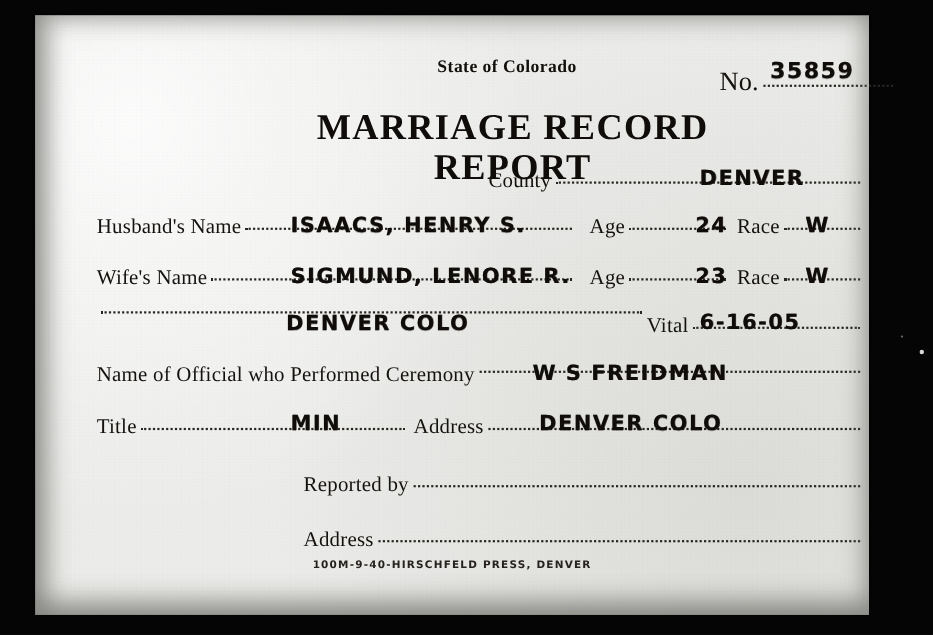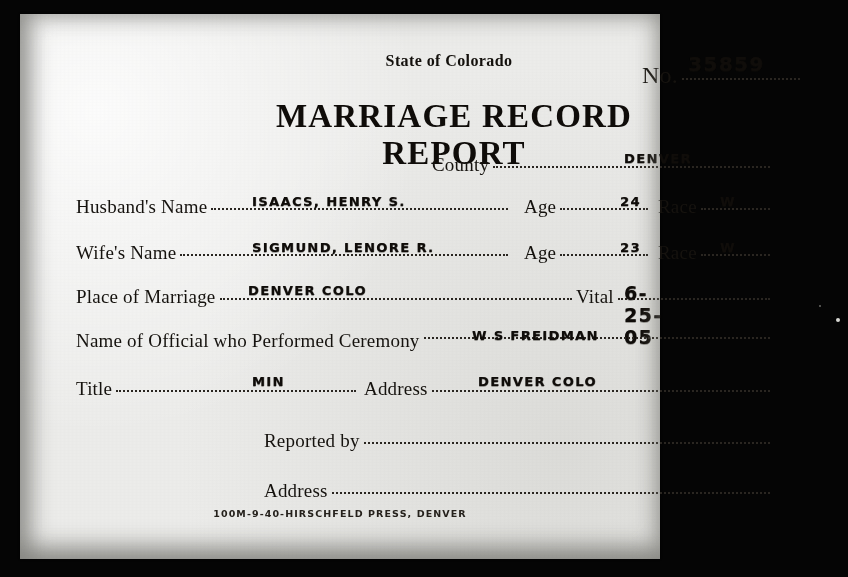--- a/index.html
+++ b/index.html
@@ -18,23 +18,23 @@
     position: absolute;
     left: 0; top: 0;
     width: 848px;
     height: 577px;
     background: #050505;
   }
 
   
   #card {
     position: absolute;
-    left: 20px;
+    left: 32px;
     top: 14px;
-    width: 640px;
+    width: 758px;
     height: 545px;
     background: #ececea;
     background-image:
       radial-gradient(circle at 12% 18%, rgba(255,255,255,0.85), rgba(255,255,255,0) 45%),
       radial-gradient(circle at 85% 80%, rgba(200,200,195,0.45), rgba(255,255,255,0) 55%);
     box-shadow: 0 0 2px #000;
   }
   
   #grain {
     position: absolute;
@@ -66,21 +66,21 @@
   .printed {
     color: #16130f;
     font-family: "Liberation Serif", serif;
     letter-spacing: 0.2px;
   }
   .stamped {
     color: #100d0a;
     font-family: "DejaVu Sans", sans-serif;
     font-weight: bold;
     letter-spacing: 1.4px;
-    font-size: 13px;
+    font-size: 19px;
     text-shadow: 0.5px 0 0 rgba(20,16,12,0.55), 0 0.5px 0 rgba(20,16,12,0.35);
   }
 
   .row {
     position: absolute;
     display: flex;
     align-items: baseline;
     white-space: nowrap;
   }
 
@@ -212,30 +212,29 @@
     </div>
     <div class="fieldval stamped" style="left:600px; top:226px;">23</div>
 
     <div class="row" style="left:638px; top:228px; width:116px;">
       <span class="printed label">Race</span>
       <span class="dots"></span>
     </div>
     <div class="fieldval stamped" style="left:700px; top:226px;">W</div>
 
     <div class="row" style="left:56px; top:272px; width:500px;">
-      <span class="printed label">Place of Marriage</span>
       <span class="dots"></span>
     </div>
     <div class="fieldval stamped" style="left:228px; top:269px;">DENVER COLO</div>
 
     <div class="row" style="left:556px; top:272px; width:198px;">
       <span class="printed label">Vital</span>
       <span class="dots"></span>
     </div>
-    <div class="fieldval stamped" style="left:604px; top:268px; font-size:19px;">6-25-05</div>
+    <div class="fieldval stamped" style="left:604px; top:268px; font-size:19px;">6-16-05</div>
 
     <div class="row" style="left:56px; top:316px; width:698px;align-items:center;">
       <span class="printed label">Name of Official who Performed Ceremony</span>
       <span class="dots"></span>
     </div>
     <div class="fieldval stamped" style="left:452px; top:314px;">W S FREIDMAN</div>
 
     <div class="row" style="left:56px; top:364px; width:284px;">
       <span class="printed label">Title</span>
       <span class="dots"></span>

